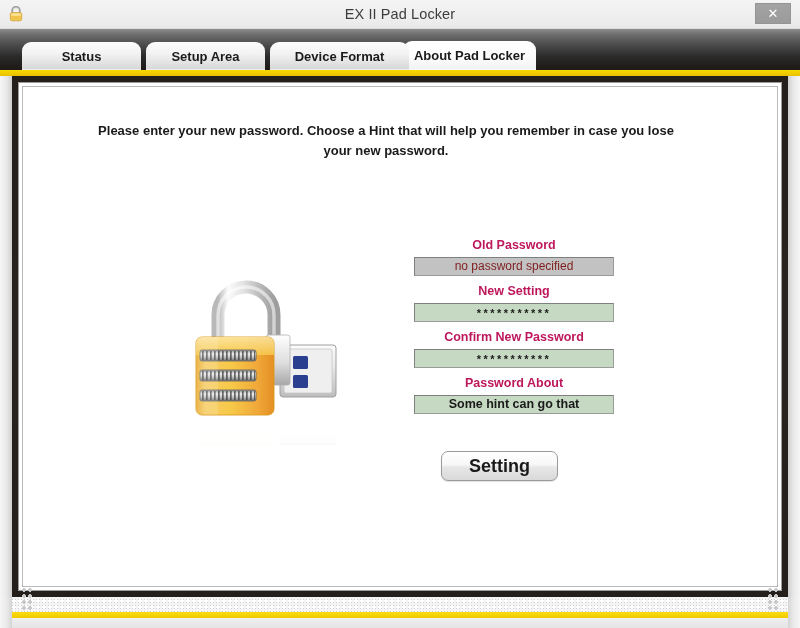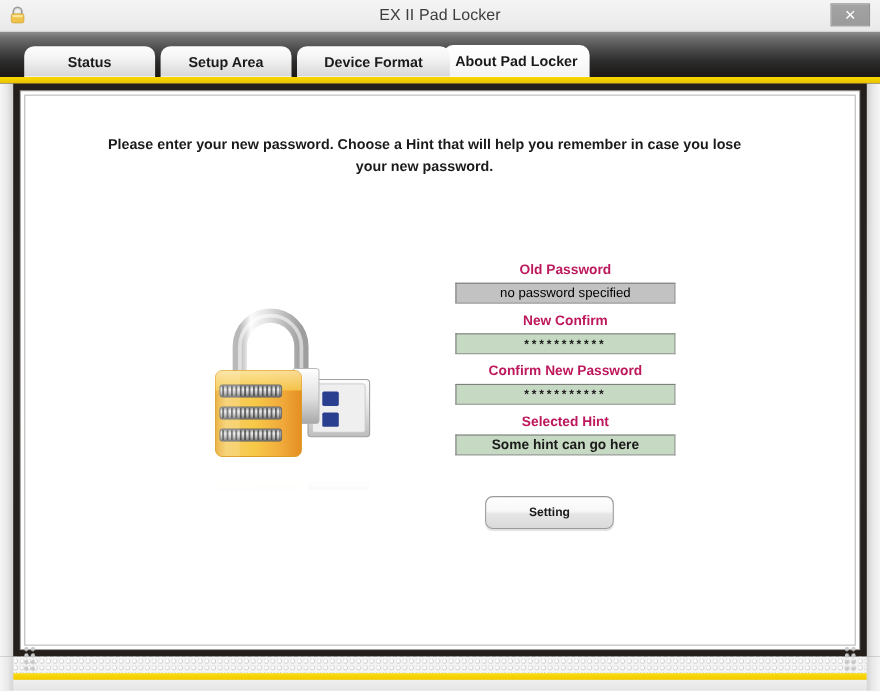--- a/index.html
+++ b/index.html
@@ -244,21 +244,21 @@
     border: 1px solid #9b9b9b;
     border-top-color: #7f7f7f;
     border-left-color: #7f7f7f;
     text-align: center;
     font-size: 12px;
     line-height: 17px;
     cursor: text;
   }
   .field-box.disabled {
     background: #c2c2c2;
-    color: #000000;
+    color: #7f1d1d;
     cursor: default;
   }
   .field-box.green {
     background: #c6d9c2;
     color: #1a1a1a;
   }
   .field-box.pw {
     letter-spacing: 2.5px;
     font-size: 11px;
     font-weight: bold;
@@ -280,21 +280,21 @@
     border: 1px solid #9a9a9a;
     box-shadow: 0 1px 1px rgba(0,0,0,0.12);
     box-sizing: border-box;
     cursor: pointer;
   }
   .setting-btn span {
     display: block;
     width: 100%;
     line-height: 28px;
     text-align: center;
-    font-size: 11px;
+    font-size: 18px;
     font-weight: bold;
     color: #1a1a1a;
   }
 
   
   .perf-strip {
     position: absolute;
     left: 12px; top: 597px;
     width: 776px; height: 17px;
     background: #f4f4f4;
@@ -479,28 +479,28 @@
         </g>
         <rect x="8" y="142" width="170" height="26" fill="#ffffff" opacity="0.55"></rect>
       </svg>
     </span>
 
     <div class="form-col">
 
       <div class="field-label">Old Password</div>
       <div class="field-box disabled" title="no password specified">no password specified</div>
 
-      <div class="field-label">New Confirm</div>
+      <div class="field-label">New Setting</div>
       <div class="field-box green pw">***********</div>
 
       <div class="field-label">Confirm New Password</div>
       <div class="field-box green pw">***********</div>
 
-      <div class="field-label">Selected Hint</div>
-      <div class="field-box green hint">Some hint can go here</div>
+      <div class="field-label">Password About</div>
+      <div class="field-box green hint">Some hint can go that</div>
     </div>
 
     <div class="setting-btn">
       <span>Setting</span>
     </div>
   </div>
 
   <div class="perf-strip"></div>
   <div class="perf-left-dots"></div>
   <div class="perf-right-dots"></div>

